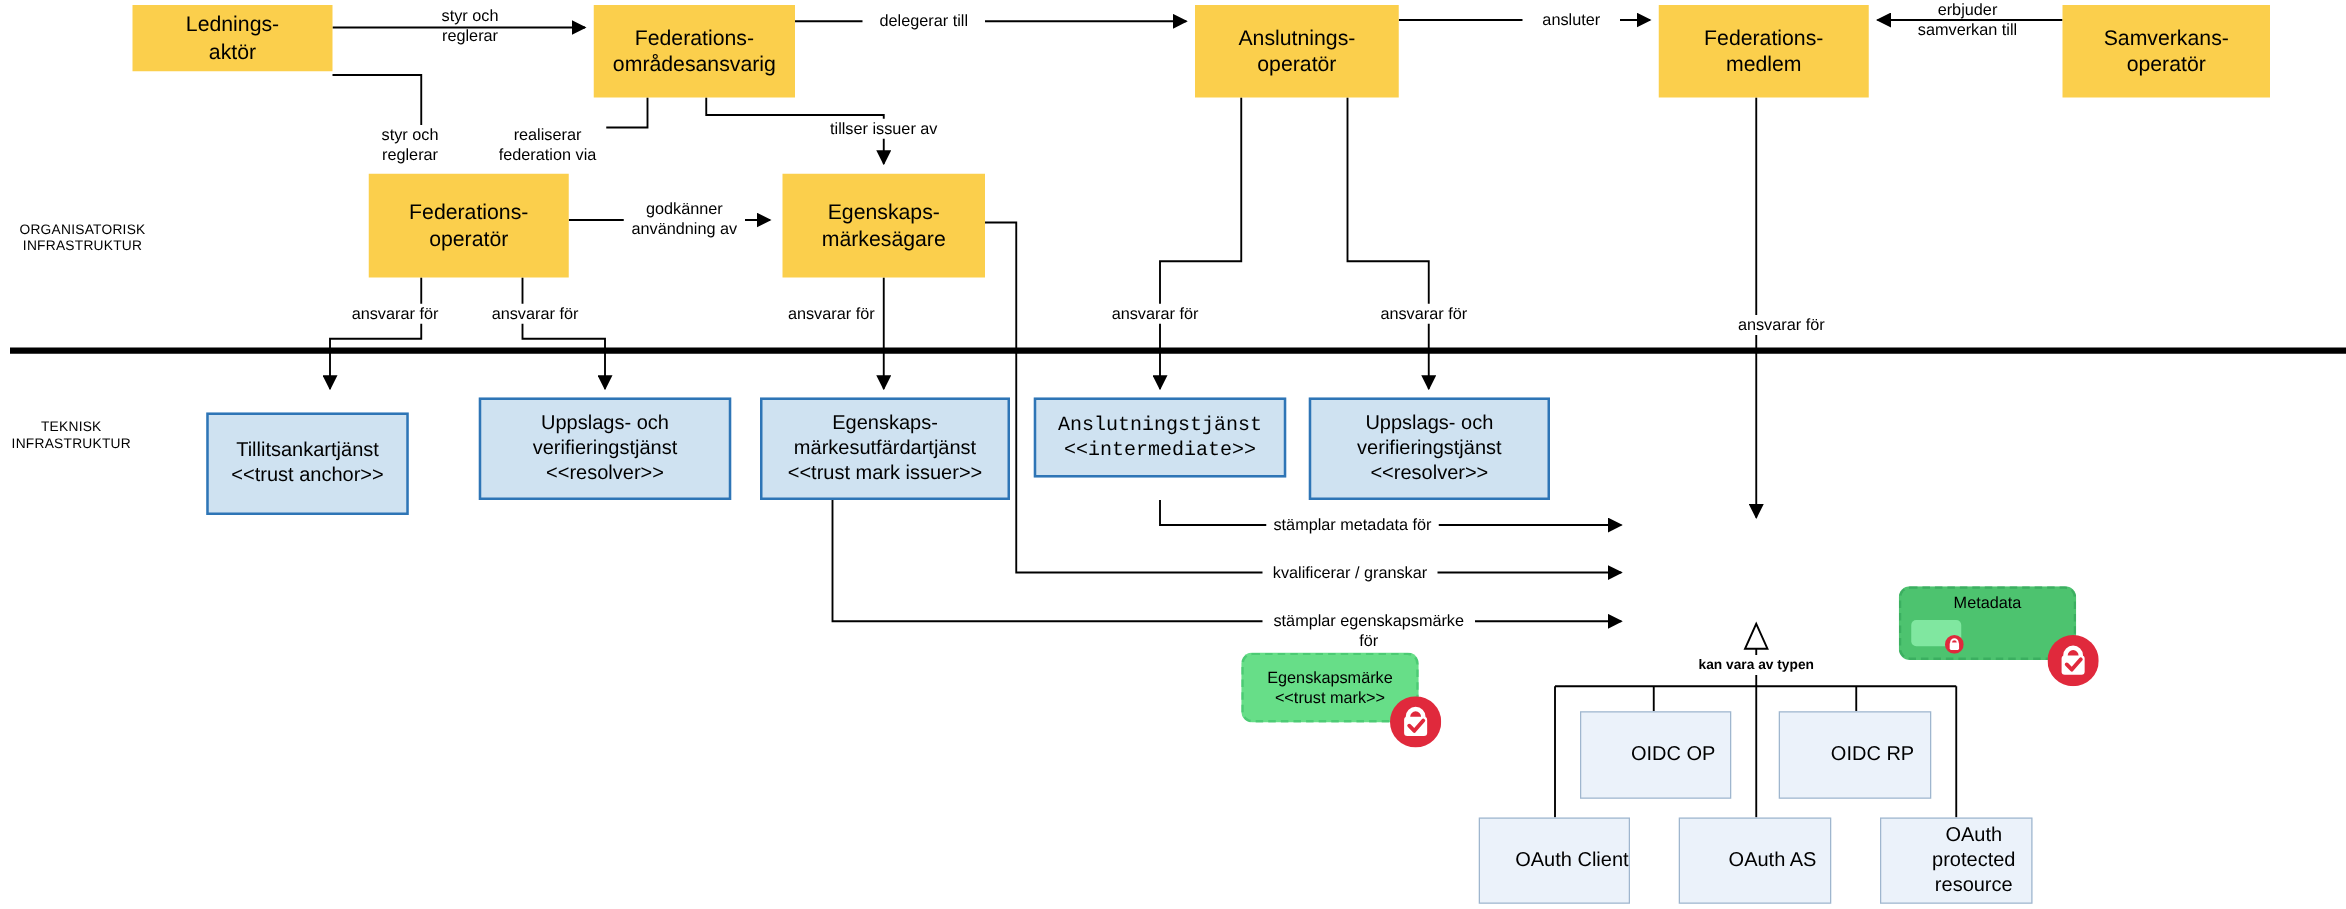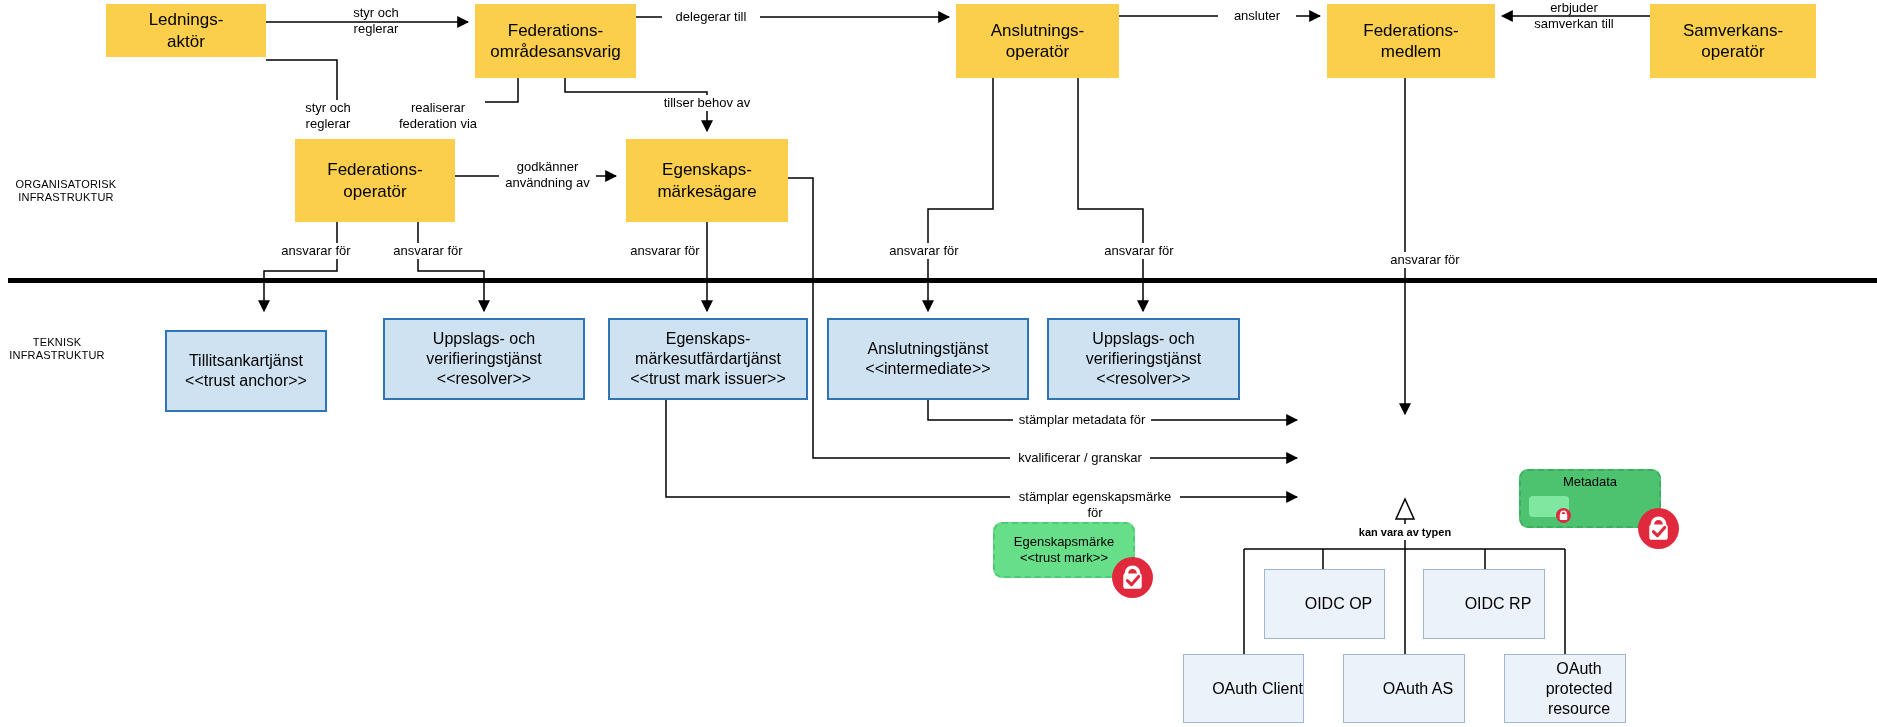--- a/index.html
+++ b/index.html
@@ -83,21 +83,21 @@
 märkesägare</div>
 
   <div class="node service" style="left:165px;top:330px;width:162px;height:82px;">Tillitsankartjänst
 &lt;&lt;trust anchor&gt;&gt;</div>
   <div class="node service" style="left:383px;top:318px;width:202px;height:82px;">Uppslags- och
 verifieringstjänst
 &lt;&lt;resolver&gt;&gt;</div>
   <div class="node service" style="left:608px;top:318px;width:200px;height:82px;">Egenskaps-
 märkesutfärdartjänst
 &lt;&lt;trust mark issuer&gt;&gt;</div>
-  <div class="node service" style="left:827px;top:318px;width:202px;height:82px;">Anslutningstjänst
+  <div class="node service" style="left:827px;top:318px;width:202px;height:64px;font-family:Liberation Mono, monospace;">Anslutningstjänst
 &lt;&lt;intermediate&gt;&gt;</div>
   <div class="node service" style="left:1047px;top:318px;width:193px;height:82px;">Uppslags- och
 verifieringstjänst
 &lt;&lt;resolver&gt;&gt;</div>
 
   <div class="node type" style="left:1264px;top:569px;width:121px;height:70px;">OIDC OP</div>
   <div class="node type" style="left:1423px;top:569px;width:122px;height:70px;">OIDC RP</div>
   <div class="node type" style="left:1183px;top:654px;width:121px;height:69px;">OAuth Client</div>
   <div class="node type" style="left:1343px;top:654px;width:122px;height:69px;">OAuth AS</div>
   <div class="node type" style="left:1504px;top:654px;width:122px;height:69px;">OAuth
@@ -122,29 +122,29 @@
     <path d="M15,23 l4,4 l7,-8" fill="none" stroke="var(--badge_red)" stroke-width="3" stroke-linecap="round" stroke-linejoin="round"></path>
   </svg>
   <svg class="badge" style="left:1556px;top:508px;" width="15" height="15" viewBox="0 0 40 40">
     <circle cx="20" cy="20" r="20" fill="var(--badge_red)"></circle>
     <circle cx="20" cy="16" r="7" fill="none" stroke="#fff" stroke-width="4"></circle>
     <rect x="10" y="16" width="20" height="16" rx="3" fill="#fff"></rect>
   </svg>
 
   <div class="lbl" style="left:332px;top:5px;width:88px;">styr och
 reglerar</div>
-  <div class="lbl white" style="left:662px;top:9px;width:98px;">delegerar till</div>
+  <div class="lbl white" style="left:690px;top:9px;width:98px;">delegerar till</div>
   <div class="lbl white" style="left:1218px;top:8px;width:78px;">ansluter</div>
   <div class="lbl" style="left:1523px;top:0;width:102px;">erbjuder
 samverkan till</div>
   <div class="lbl white" style="left:289px;top:100px;width:78px;">styr och
 reglerar</div>
   <div class="lbl white" style="left:391px;top:100px;width:94px;">realiserar
 federation via</div>
-  <div class="lbl white" style="left:656px;top:95px;width:102px;">tillser behov av</div>
+  <div class="lbl white" style="left:656px;top:95px;width:102px;">tillser issuer av</div>
   <div class="lbl white" style="left:499px;top:159px;width:97px;">godkänner
 användning av</div>
   <div class="lbl white" style="left:277px;top:243px;width:78px;">ansvarar för</div>
   <div class="lbl white" style="left:389px;top:243px;width:78px;">ansvarar för</div>
   <div class="lbl white" style="left:626px;top:243px;width:78px;">ansvarar för</div>
   <div class="lbl white" style="left:885px;top:243px;width:78px;">ansvarar för</div>
   <div class="lbl white" style="left:1100px;top:243px;width:78px;">ansvarar för</div>
   <div class="lbl white" style="left:1386px;top:252px;width:78px;">ansvarar för</div>
   <div class="lbl white" style="left:1013px;top:412px;width:138px;">stämplar metadata för</div>
   <div class="lbl white" style="left:1010px;top:450px;width:140px;">kvalificerar / granskar</div>

